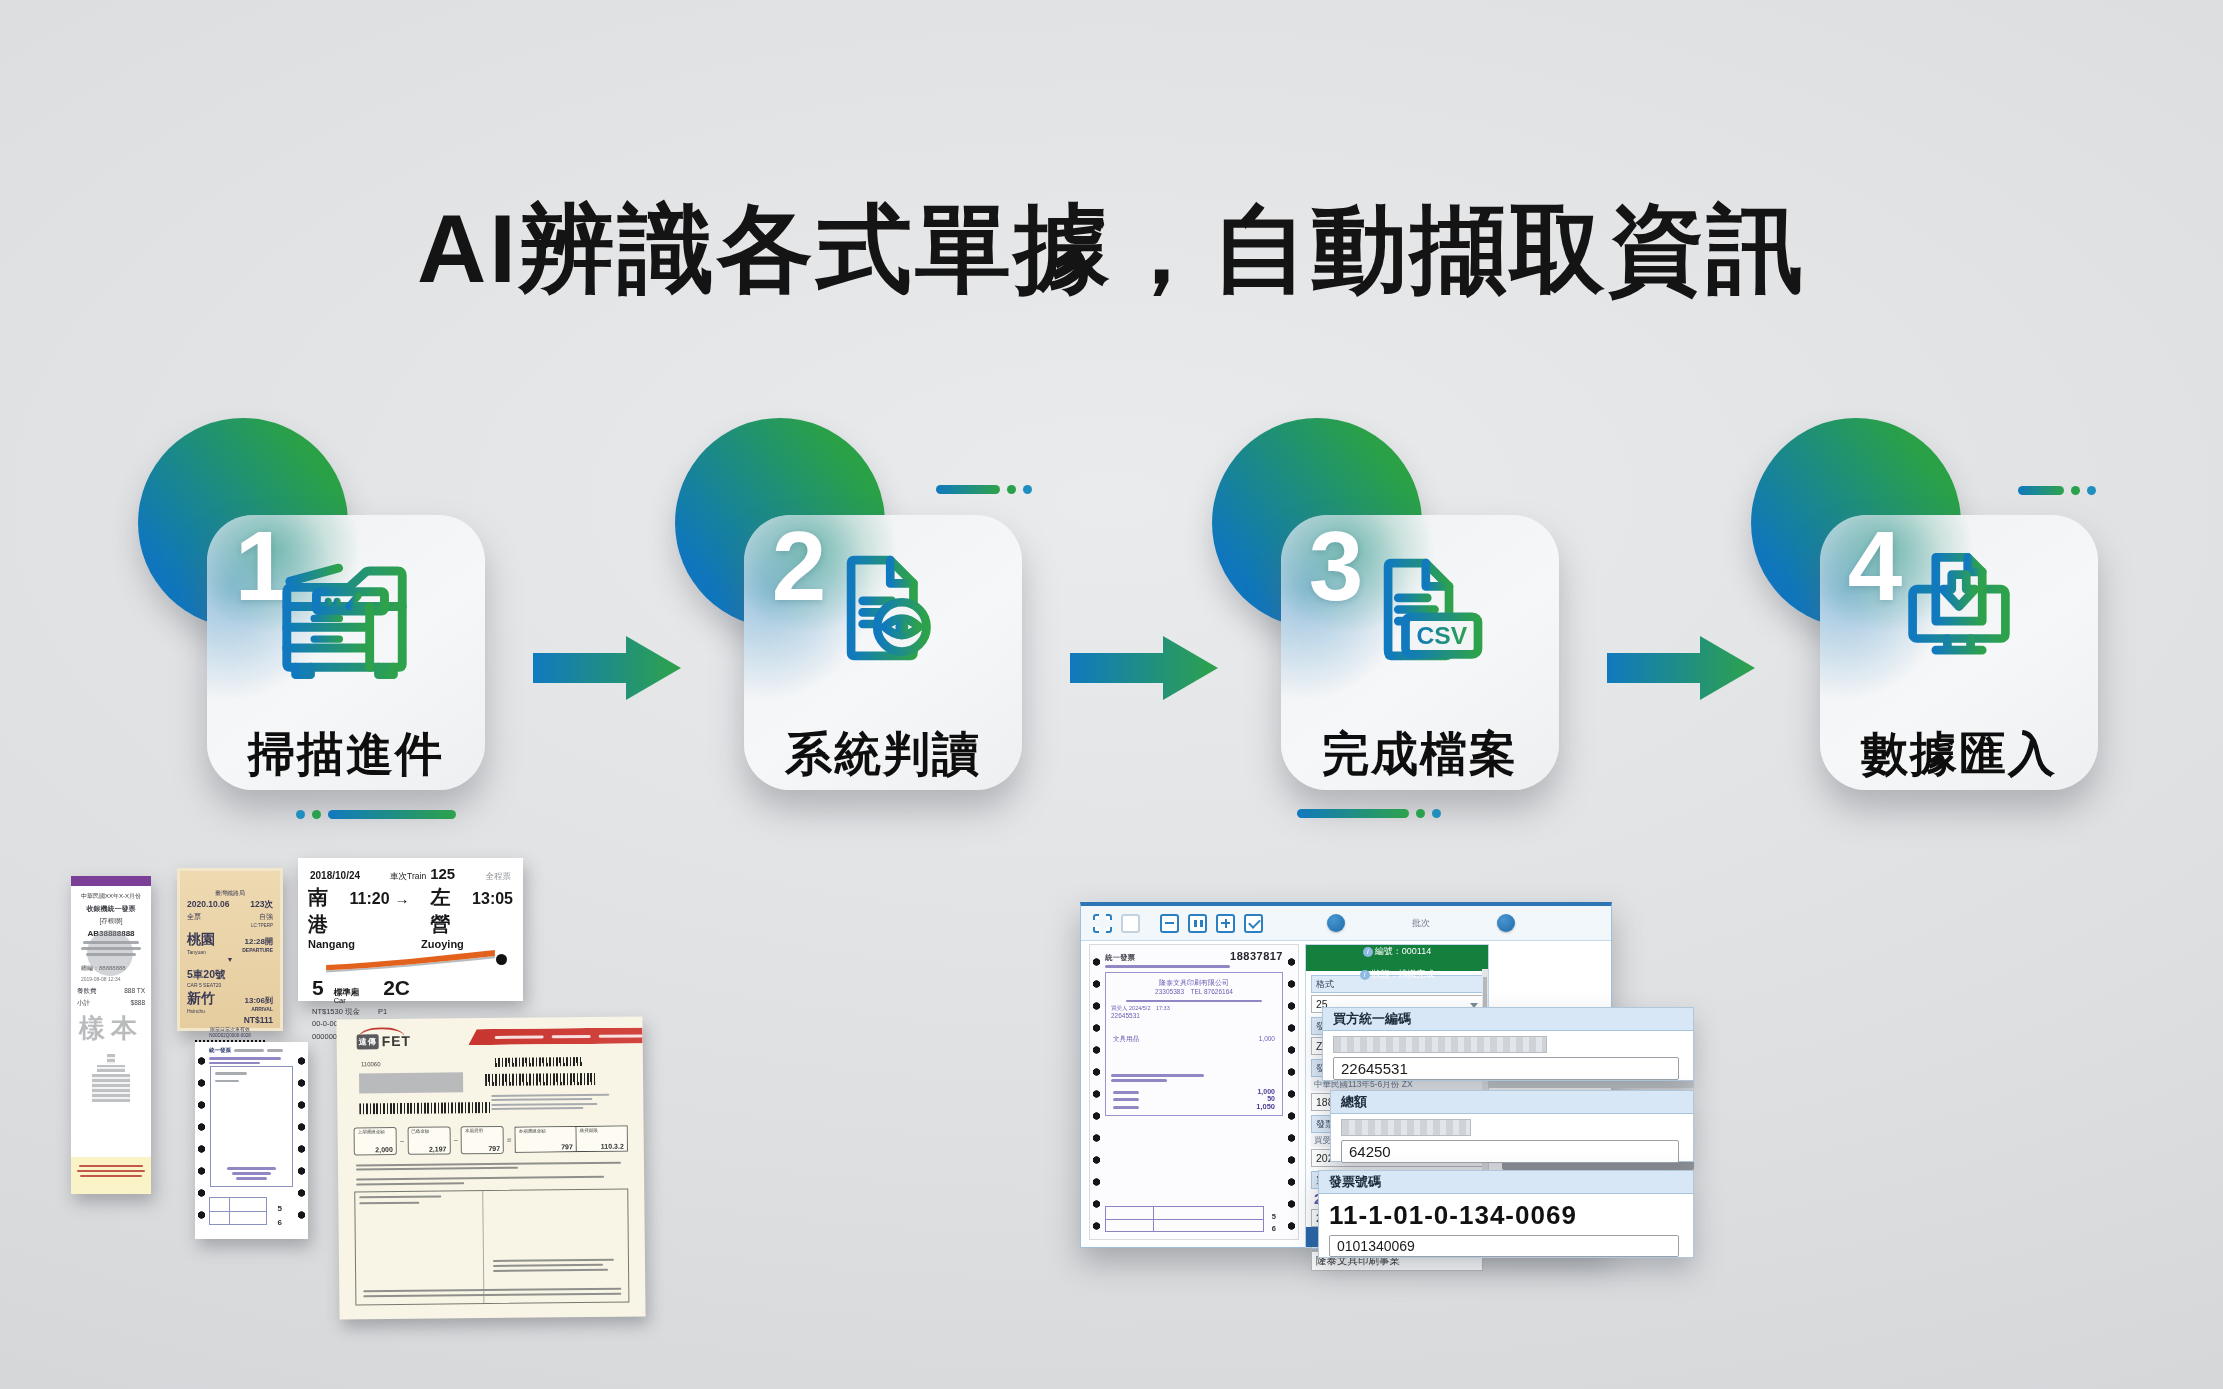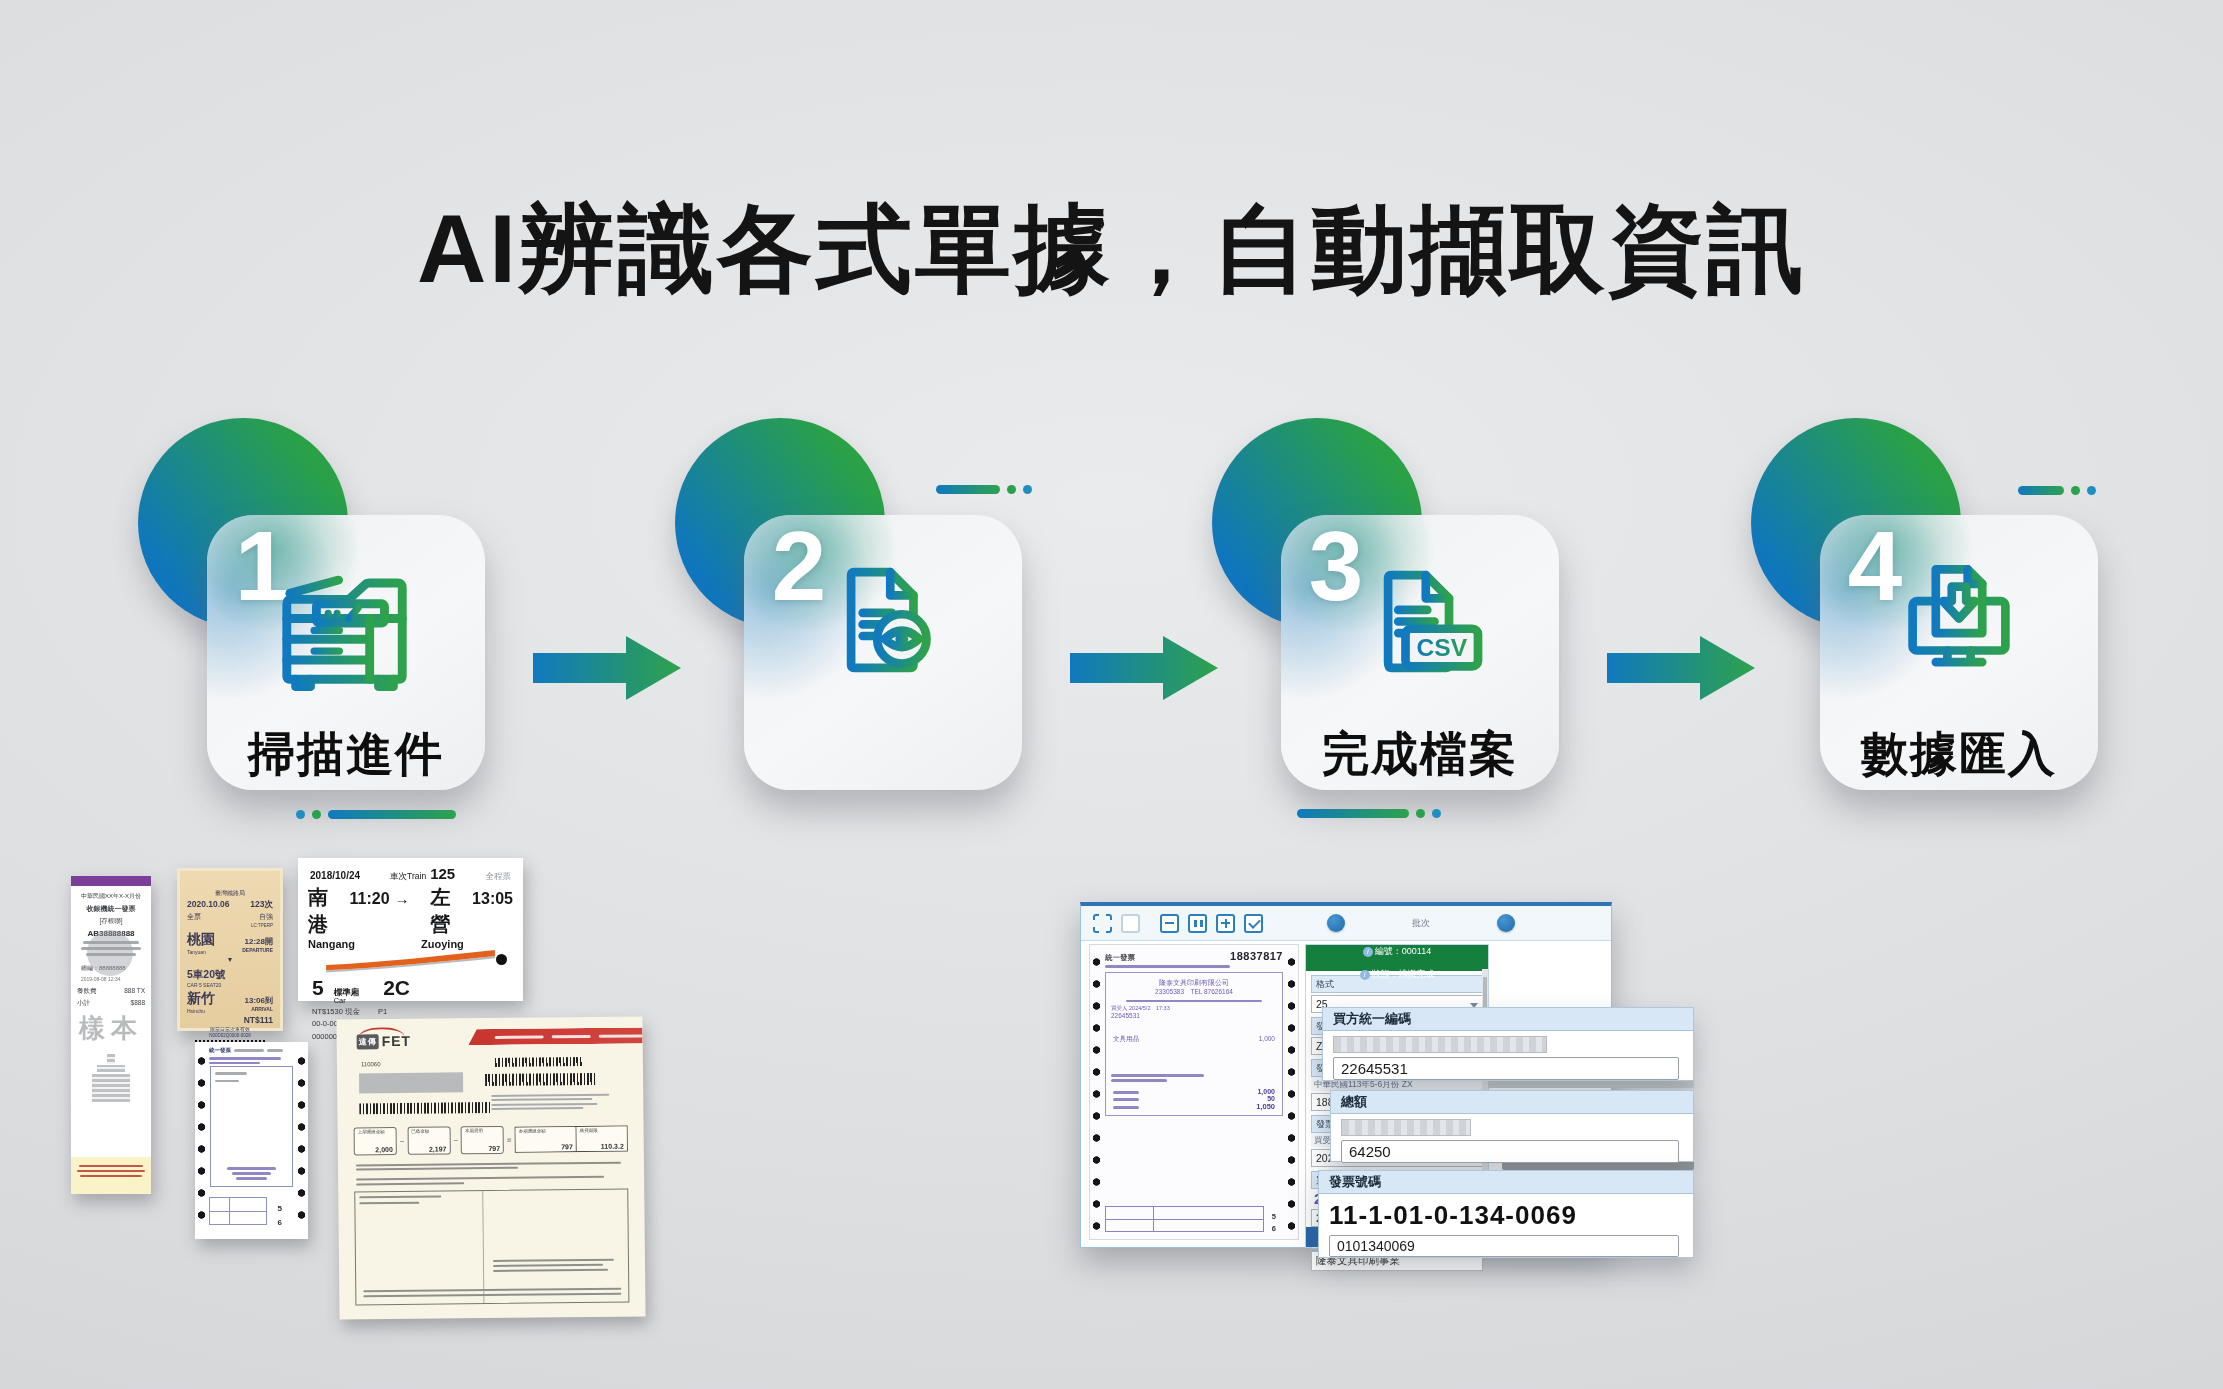--- a/index.html
+++ b/index.html
@@ -17,21 +17,21 @@
   .card{position:absolute;width:278px;height:275px;border-radius:46px;
     background:linear-gradient(145deg,#eff1f3 0%,#f6f7f8 55%,#edeff1 100%);
     box-shadow:0 20px 34px rgba(96,100,108,.38);}
   .card::before{content:'';position:absolute;inset:0;border-radius:inherit;
     background:
       radial-gradient(125px 120px at 66px 34px, rgba(36,150,120,.50), rgba(36,150,120,0) 70%),
       radial-gradient(145px 155px at 24px 74px, rgba(26,124,190,.42), rgba(26,124,190,0) 72%);}
   .num{position:absolute;left:22px;top:2px;width:66px;text-align:center;
     font-size:98px;font-weight:700;line-height:1.02;color:#fff;z-index:2;
     text-shadow:0 2px 6px rgba(0,60,90,.18);}
-  .sicon{position:absolute;left:50%;top:34px;transform:translateX(-50%);z-index:2;}
+  .sicon{position:absolute;left:50%;top:22px;transform:translateX(-50%);z-index:2;}
   .slbl{position:absolute;left:0;right:0;top:208px;text-align:center;z-index:2;
     font-size:47px;font-weight:700;letter-spacing:2px;color:#0e0e0e;}
   .arrow{position:absolute;}
   .dash{position:absolute;display:flex;align-items:center;gap:7px;}
   .dbar{height:9px;border-radius:5px;background:linear-gradient(90deg,#1079bf,#2ea24b);}
   .ddot{width:9px;height:9px;border-radius:50%;}
   .ddot.b{background:#1f8fc0;} .ddot.g{background:#2aa14c;}
 
   
   .doc{position:absolute;background:#fff;box-shadow:3px 8px 16px rgba(60,64,70,.35);}
@@ -214,20 +214,21 @@
     <span class="sicon">
       <svg width="145" height="145" viewBox="0 0 100 100" fill="none" stroke="url(#bg)" stroke-width="6" stroke-linecap="round" stroke-linejoin="round">
         <path d="M28 18 Q28 16 30 16 L55 16 L71 32 L71 80 Q71 82 69 82 L30 82 Q28 82 28 80 Z"></path>
         <path d="M55 16 L55 32 L71 32"></path>
         <path d="M36 44 L56 44 M36 52 L62 52 M36 60 L50 60"></path>
         <circle cx="63" cy="62" r="17" fill="#f3f4f6"></circle>
         <path d="M51 62 Q63 51 75 62 Q63 73 51 62 Z"></path>
         <circle cx="63" cy="62" r="4.5" fill="url(#bg)" stroke="none"></circle>
       </svg>
     </span>
+    <span class="slbl">系統判讀</span>
   </section>
 
   <section class="card" style="left:1281px;top:515px;">
     <span class="num">3</span>
     <span class="sicon">
       <svg width="145" height="145" viewBox="0 0 100 100" fill="none" stroke="url(#bg)" stroke-width="6" stroke-linecap="round" stroke-linejoin="round">
         <path d="M28 20 Q28 18 30 18 L54 18 L70 34 L70 80 Q70 82 68 82 L30 82 Q28 82 28 78 Z"></path>
         <path d="M54 18 L54 34 L70 34"></path>
         <path d="M35 42 L55 42 M35 50 L60 50 M35 58 L48 58"></path>
         <rect x="40" y="55" width="50" height="26" rx="4" fill="#f3f4f6"></rect>

